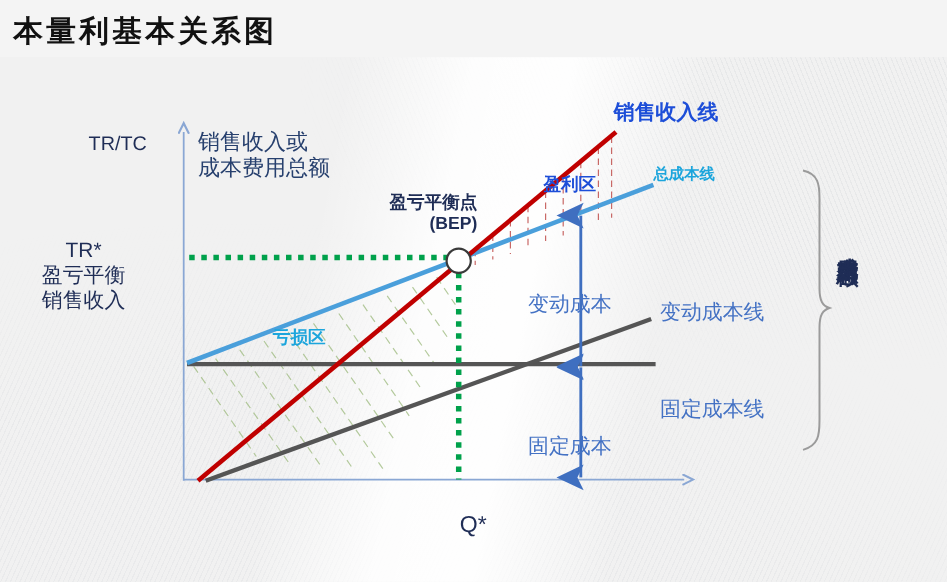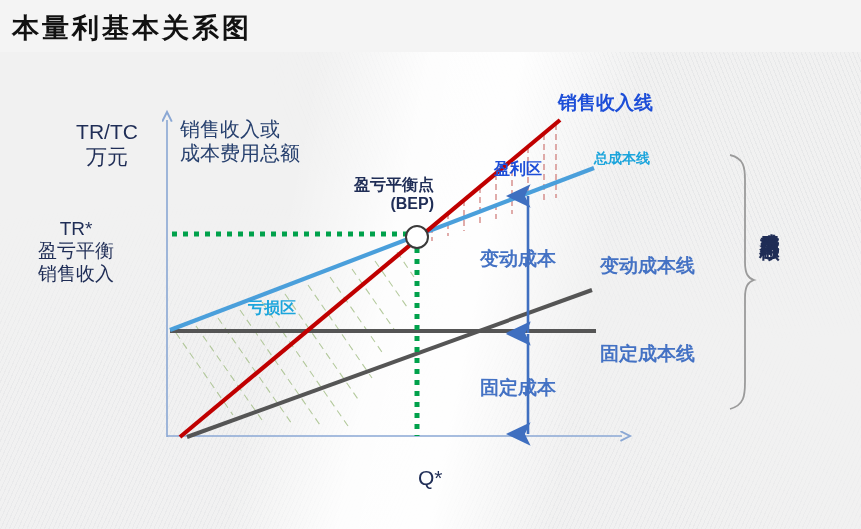--- a/index.html
+++ b/index.html
@@ -39,26 +39,26 @@
     font-family:"DejaVu Sans","Liberation Sans",sans-serif;
     white-space:nowrap;
   }
 
   
   #plot{position:absolute;left:0;top:0;}
 
   
   .lbl{position:absolute;white-space:nowrap;line-height:1.18;}
   .lbl.navy{color:#1f2d56;}
-  .lbl.blue{color:#4472c4;font-weight:bold;}
+  .lbl.blue{color:#4472c4;font-weight:normal;margin-top:19px;}
   .lbl.cyan{color:#1ca5dc;font-weight:bold;}
   .lbl.red{color:#1d4ed8;font-weight:bold;}
   .lbl.axisnote{color:#27406e;}
 
-  #lbl-trtc{left:62px;top:120px;font-size:21px;text-align:center;width:90px;}
+  #lbl-trtc{left:62px;top:120px;font-size:18px;text-align:center;width:90px;}
   #lbl-yaxis{left:180px;top:118px;font-size:20px;color:#27406e;}
   #lbl-trstar{left:14px;top:218px;font-size:19px;text-align:center;width:124px;}
   #lbl-bep{left:330px;top:176px;font-size:16px;font-weight:bold;text-align:right;width:104px;}
   #lbl-rev-line{left:558px;top:92px;font-size:19px;}
   #lbl-tc-line{left:594px;top:150px;font-size:14px;}
   #lbl-vc-line{left:600px;top:255px;font-size:19px;}
   #lbl-fc-line{left:600px;top:343px;font-size:19px;}
   #lbl-profit{left:494px;top:160px;font-size:16px;}
   #lbl-loss{left:248px;top:299px;font-size:16px;}
   #lbl-vc-arrow{left:480px;top:248px;font-size:19px;}
@@ -143,21 +143,20 @@
 
     <line x1="528" y1="333" x2="528" y2="196" stroke="#3f6fc0" stroke-width="2.6" marker-start="url(#bArrowDn)" marker-end="url(#bArrowUp)"></line>
 
     <line x1="528" y1="434" x2="528" y2="334" stroke="#3f6fc0" stroke-width="2.6" marker-start="url(#bArrowDn)" marker-end="url(#bArrowUp)"></line>
 
     <path d="M730,155 C744,158 745,168 745,180 L745,262 C745,274 748,278 754,280 C748,282 745,286 745,298 L745,382 C745,396 744,405 730,409" fill="none" stroke="#9b9b9b" stroke-width="1.8"></path>
   </svg>
 
   <div class="lbl navy" id="lbl-trtc">
     <div>TR/TC</div>
-    <div>万元</div>
   </div>
 
   <div class="lbl axisnote" id="lbl-yaxis">
     <div>销售收入或</div>
     <div>成本费用总额</div>
   </div>
 
   <div class="lbl navy" id="lbl-trstar">
     <div>TR*</div>
     <div>盈亏平衡</div>

